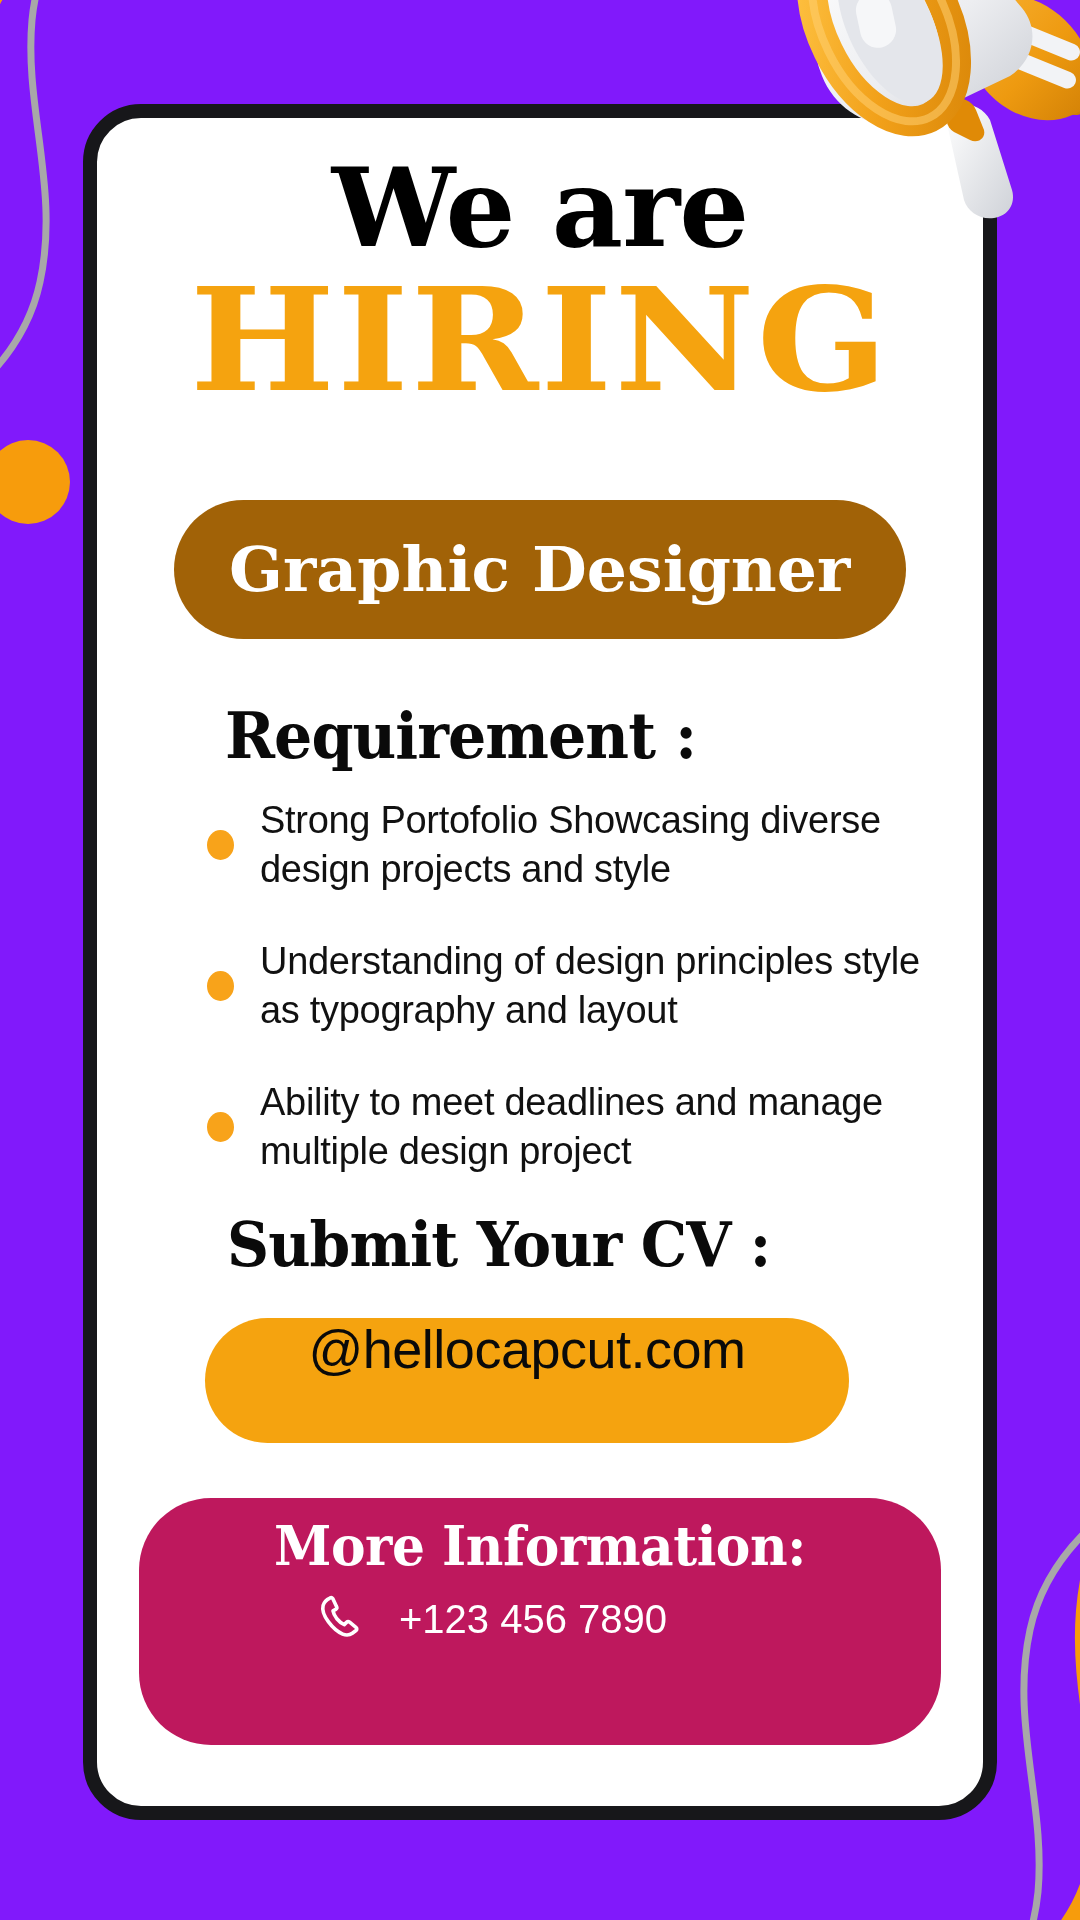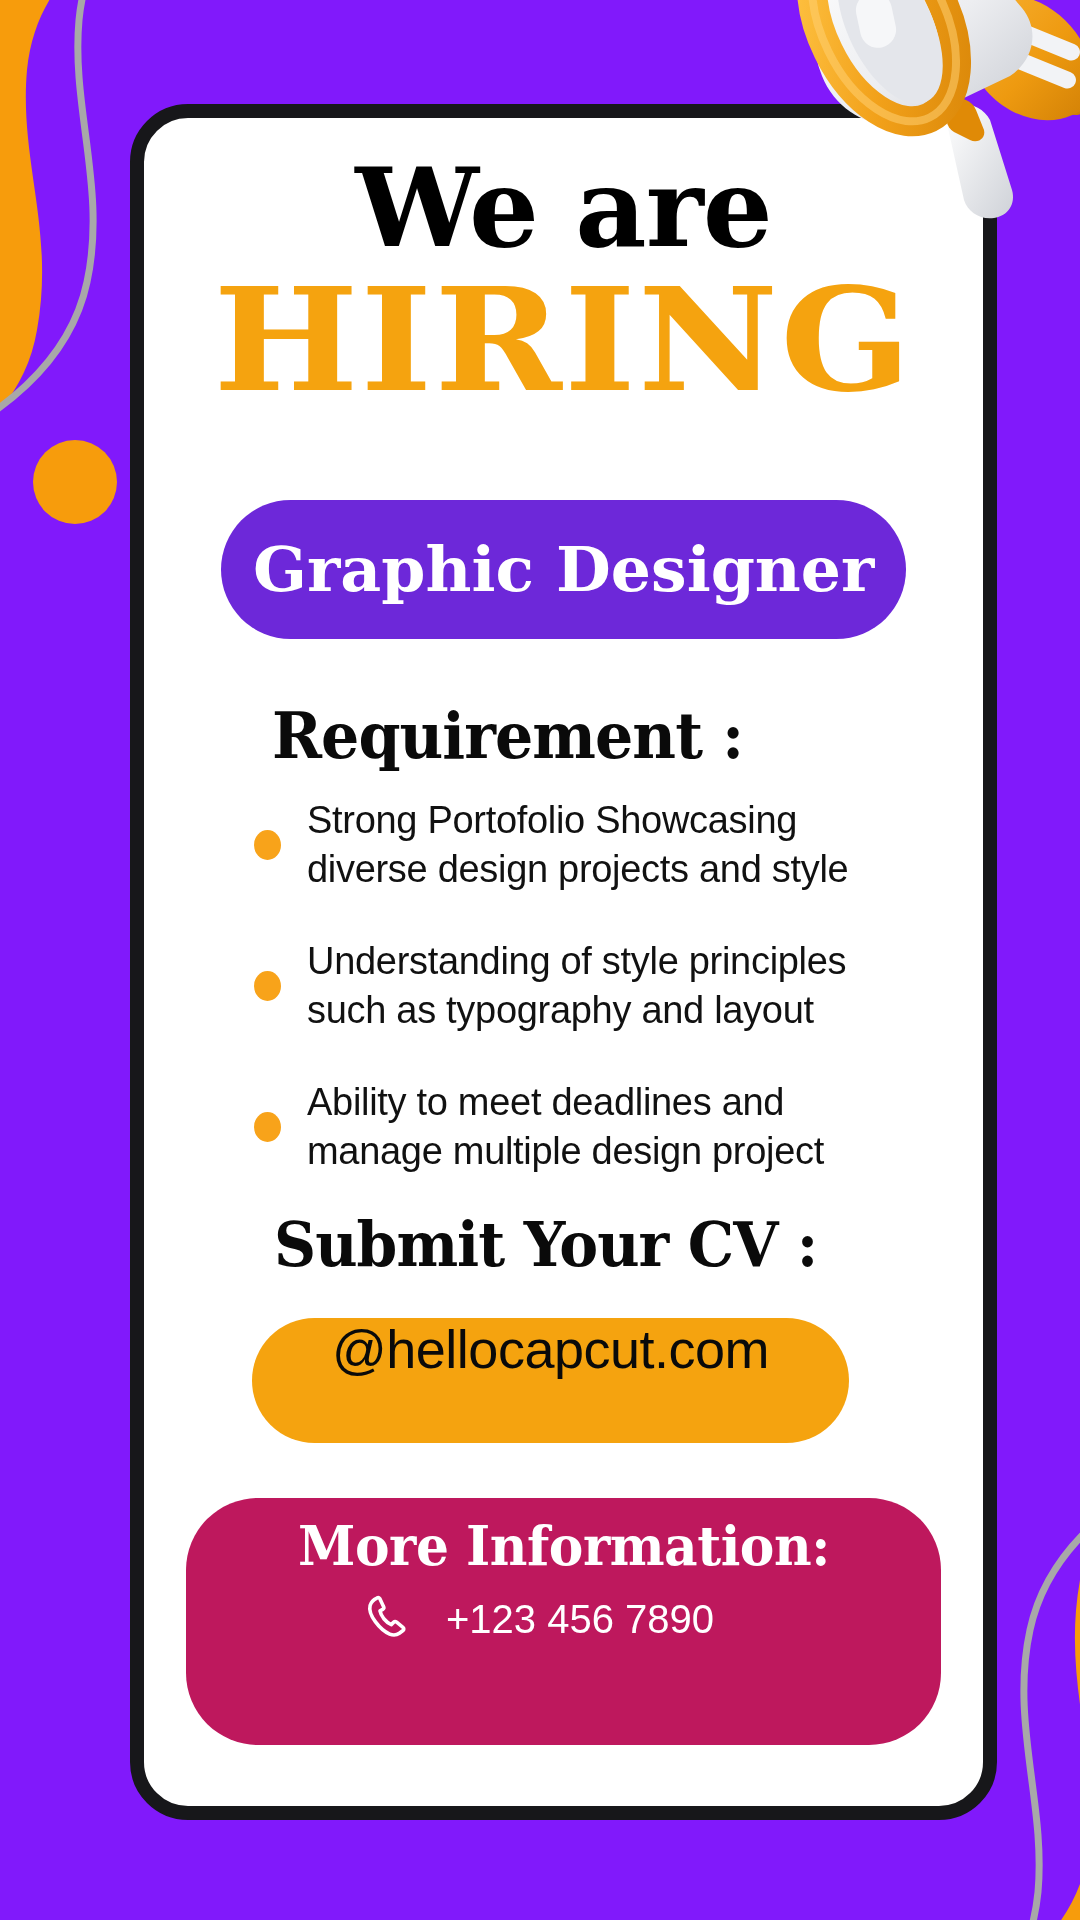--- a/index.html
+++ b/index.html
@@ -1,21 +1,21 @@
 <!DOCTYPE html>
 <html><head>
 <meta charset="utf-8">
 <style>
   html,body{margin:0;padding:0;}
   body{
     width:1080px;height:1920px;position:relative;overflow:hidden;
     background:#8119FB;
     font-family:"Liberation Sans",sans-serif;
   }
-  .stage{position:absolute;inset:0;margin-left:47px;}
+  .stage{position:absolute;inset:0;}
 
   
   .deco{position:absolute;pointer-events:none;}
   .blob-tl{left:-260px;top:-330px;width:640px;height:860px;}
   .blob-br{right:-250px;bottom:-320px;width:640px;height:840px;}
   .dot-left{left:-14px;top:440px;width:84px;height:84px;border-radius:50%;
             background:#F79C0C;}
 
   
   .card{
@@ -36,21 +36,21 @@
   .hiring{
     font-family:"DejaVu Serif",serif;font-weight:700;
     font-size:142px;line-height:1.02;color:#F5A30F;
     letter-spacing:2px;margin:6px 0 0 0;
     transform:scaleX(1.08);
   }
 
   
   .role-pill{
     position:absolute;left:77px;right:77px;top:382px;height:139px;
-    background:#6d28d9;border-radius:70px;
+    background:#a16207;border-radius:70px;
     display:flex;align-items:center;justify-content:center;
   }
   .role-pill span{
     font-family:"DejaVu Serif",serif;font-weight:700;
     font-size:62px;color:#FFFFFF;letter-spacing:0px;
     transform:scaleX(1.02);
   }
 
   
   .req-heading{
@@ -157,21 +157,21 @@
 
       <div class="req-heading">Requirement :</div>
 
       <div class="req-list">
         <div class="req-item">
           <div class="bullet"></div>
           <div class="req-text">Strong Portofolio Showcasing diverse design projects and style</div>
         </div>
         <div class="req-item">
           <div class="bullet"></div>
-          <div class="req-text">Understanding of style principles such as typography and layout</div>
+          <div class="req-text">Understanding of design principles style as typography and layout</div>
         </div>
         <div class="req-item">
           <div class="bullet"></div>
           <div class="req-text">Ability to meet deadlines and manage multiple design project</div>
         </div>
       </div>
 
       <div class="cv-heading">Submit Your CV :</div>
       <div class="cv-pill">
         <span>@hellocapcut.com</span>

